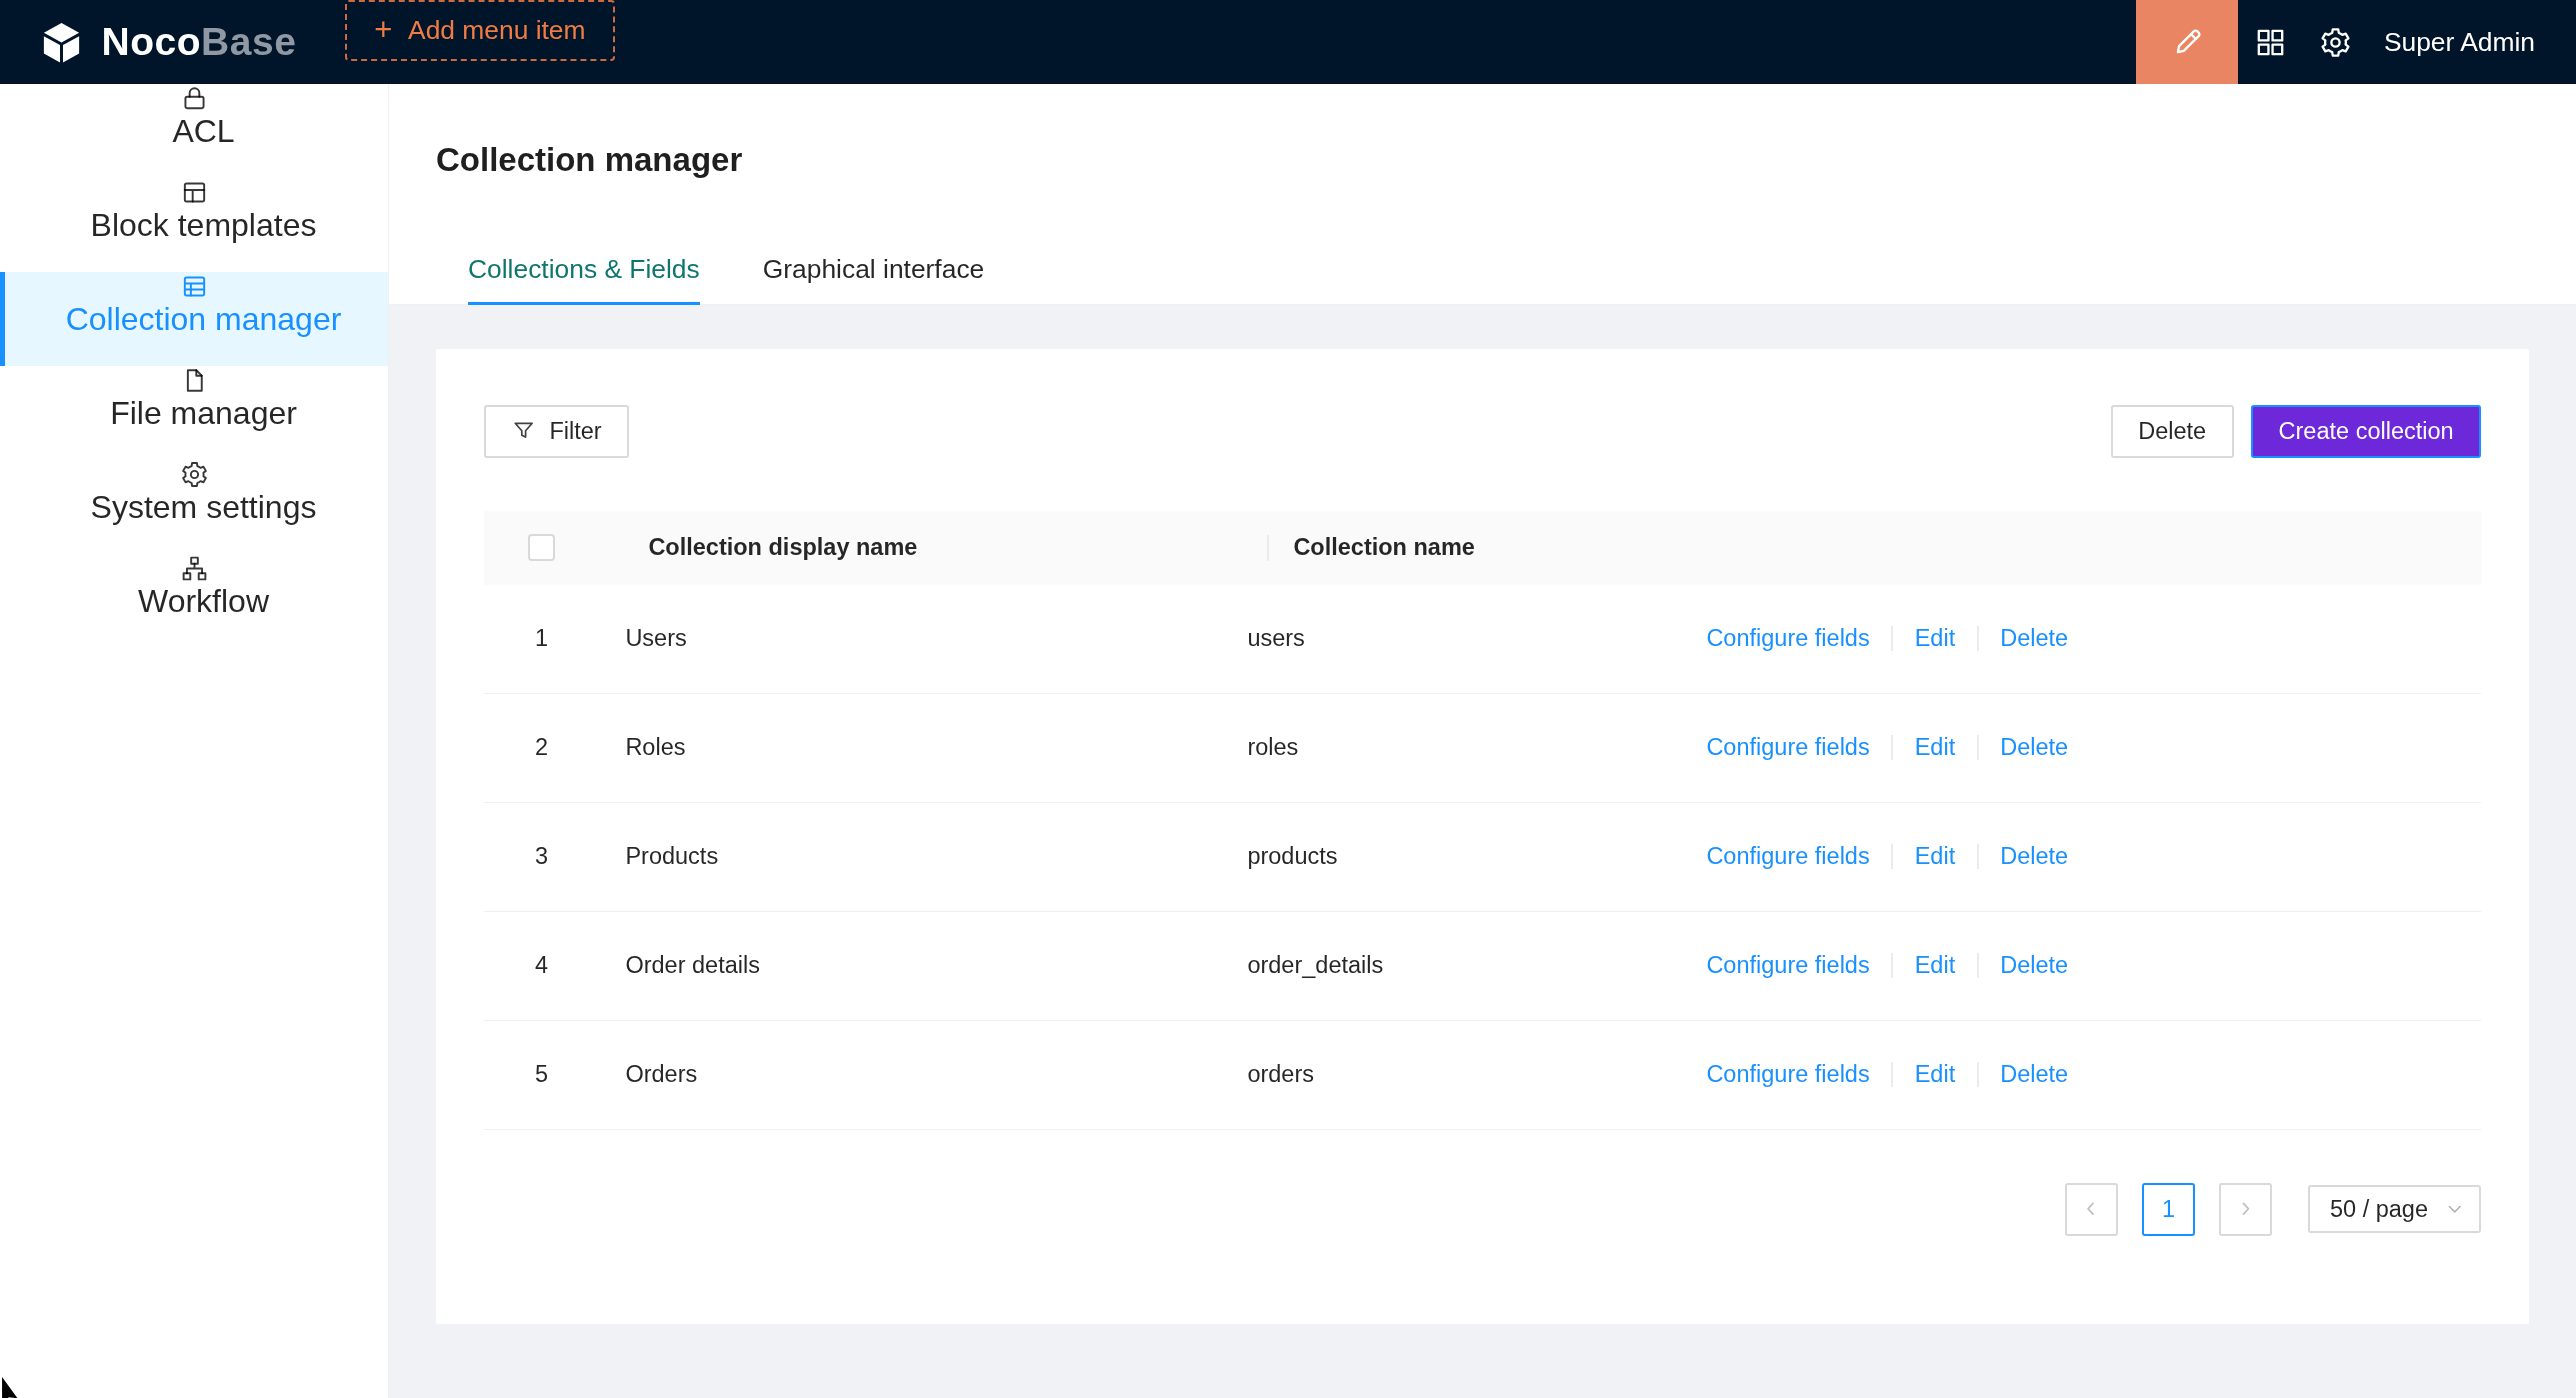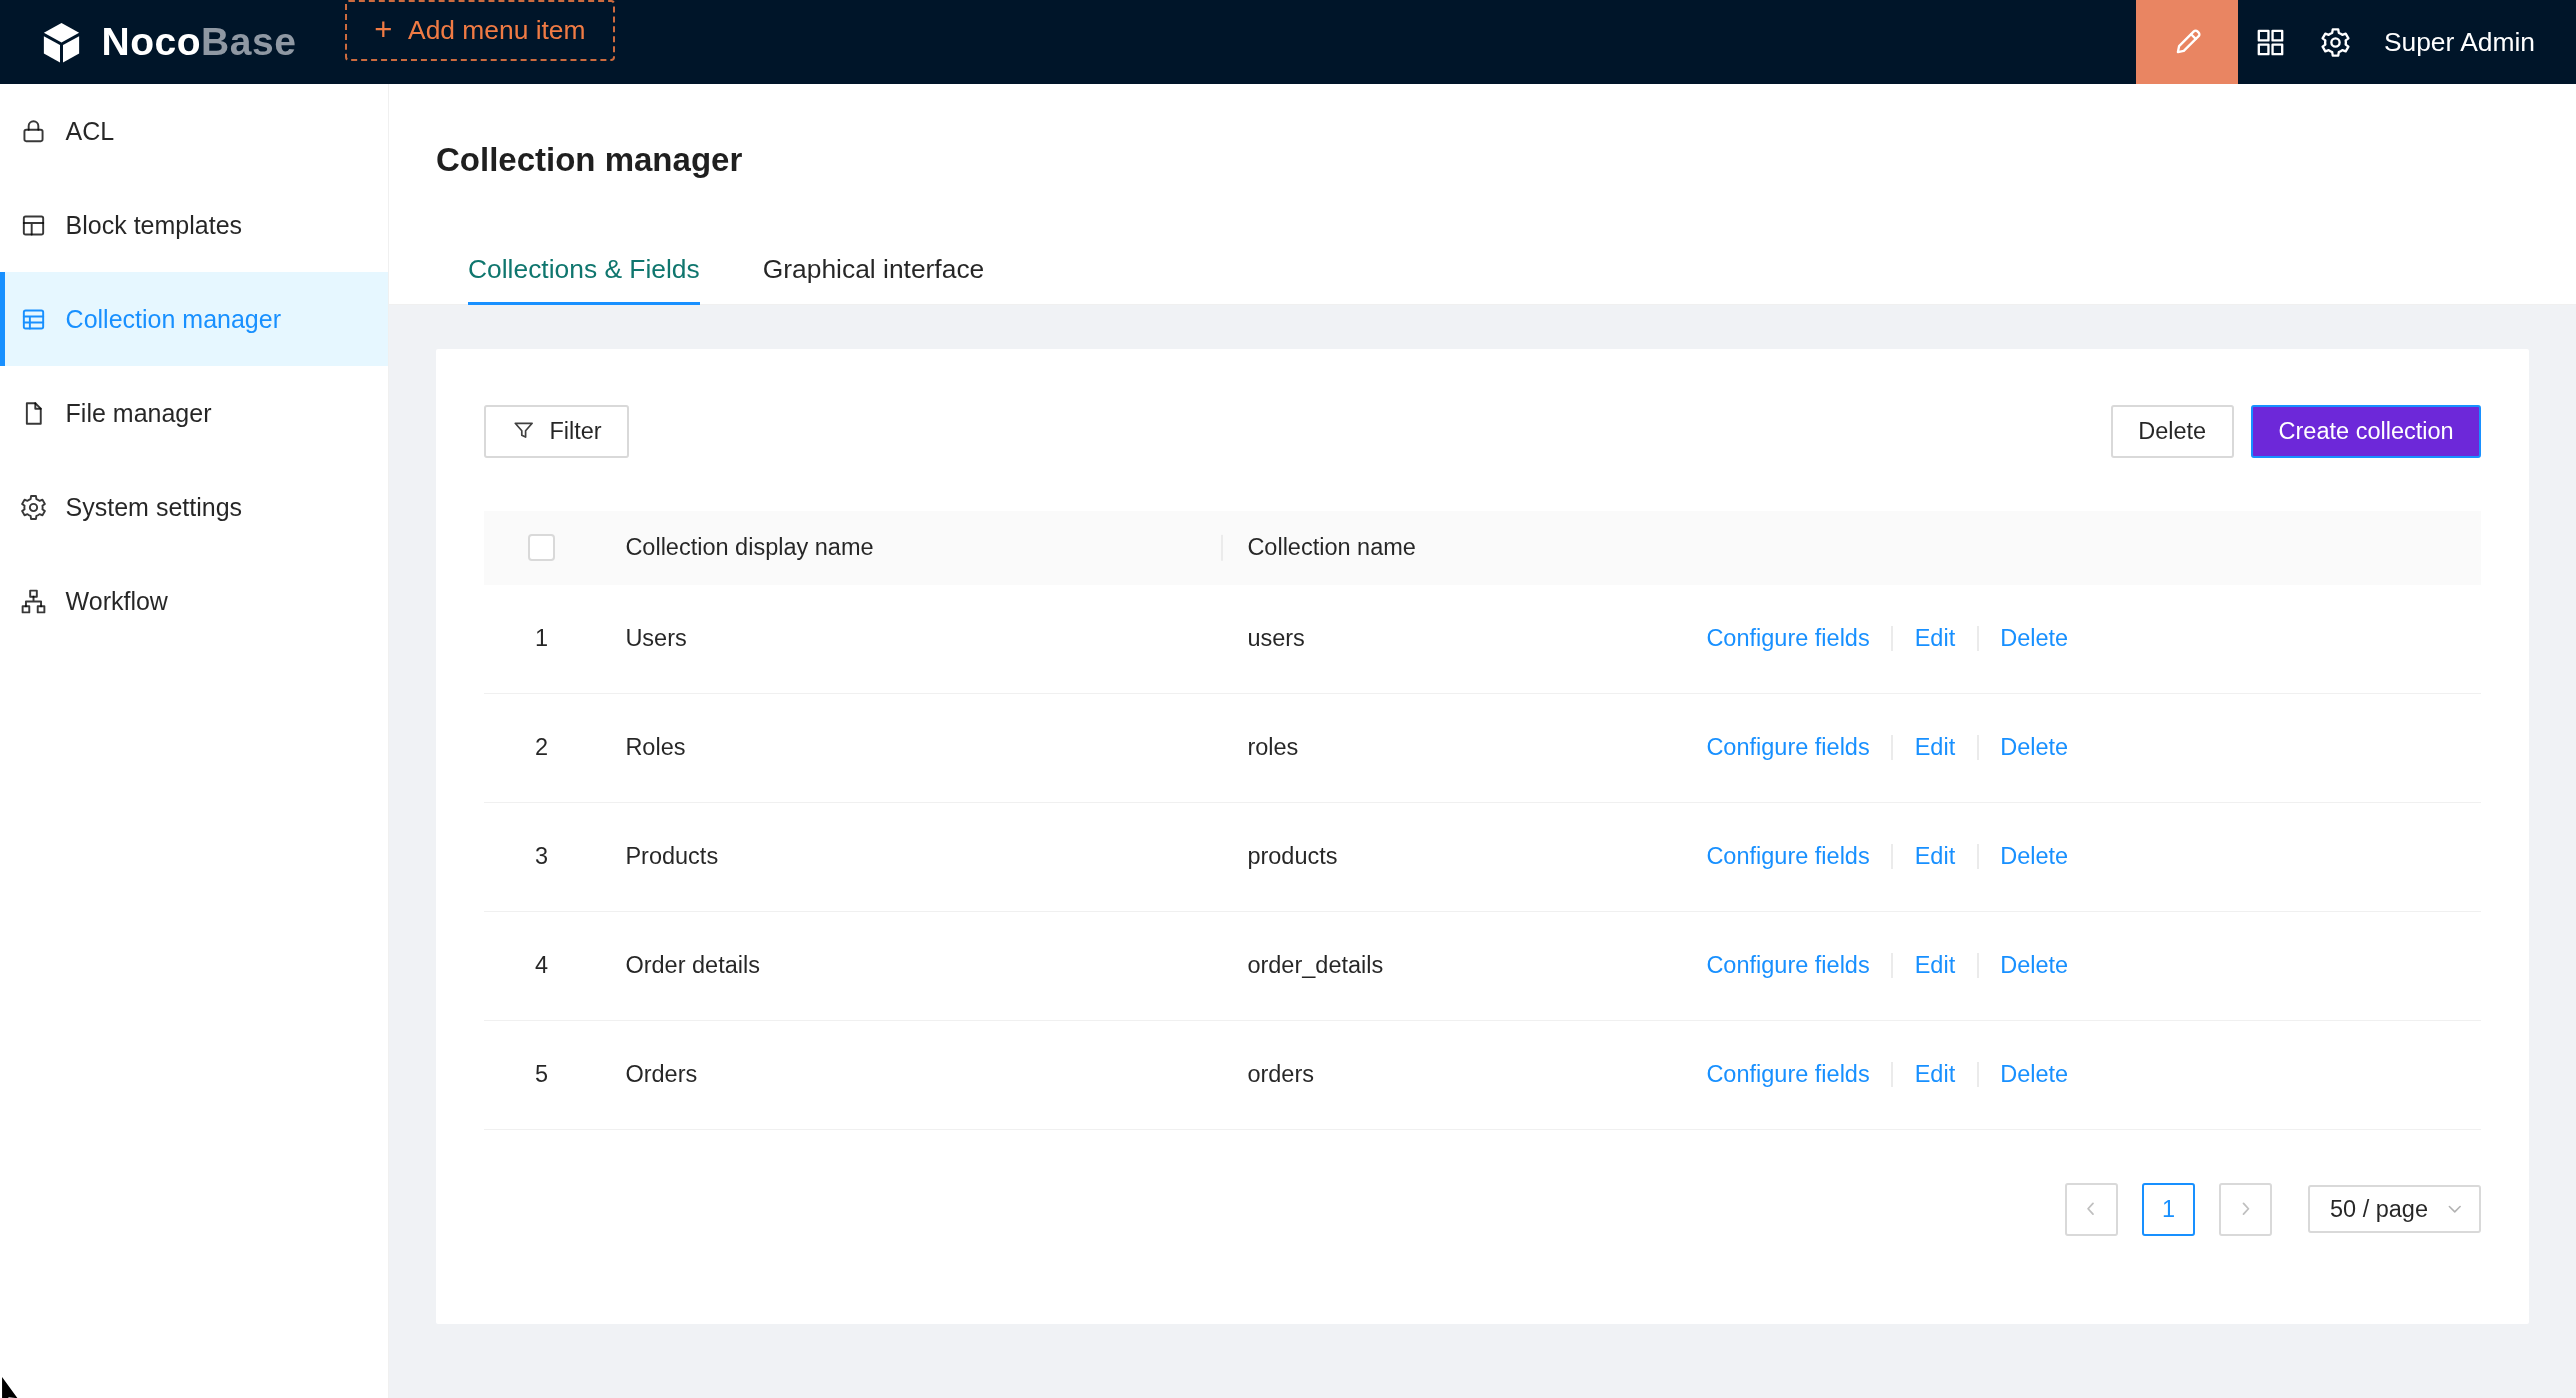--- a/index.html
+++ b/index.html
@@ -31,21 +31,21 @@
   }
   .icon-btn.hl { width:102px; background:#e98562; }
   .icon-btn svg { width:33px; height:33px; fill:none; stroke:#ffffff; stroke-width:1.7; stroke-linecap:round; stroke-linejoin:round; }
   .user { color:#ffffff; font-size:26.4px; margin:0 41px 0 15.6px; cursor:pointer; }
 
   
   .shell { display:flex; height:1314px; }
   .sidebar { width:389px; background:#ffffff; border-right:1px solid #f0f0f0; flex:none; }
   .side-item {
     height:94px; display:flex; align-items:center; padding-left:19px;
-    font-size:25px; color:rgba(0,0,0,0.85); cursor:pointer; position:relative;
+    font-size:32px; color:rgba(0,0,0,0.85); cursor:pointer; position:relative;flex-direction:column;
   }
   .side-item svg { width:29px; height:29px; margin-right:17.6px; fill:none; stroke:rgba(0,0,0,0.78); stroke-width:1.6; stroke-linecap:round; stroke-linejoin:round; flex:none; }
   .side-item.active { background:#e6f7ff; color:#1890ff; }
   .side-item.active svg { stroke:#1890ff; }
   .side-item.active::before { content:''; position:absolute; left:0; top:0; bottom:0; width:4.9px; background:#1890ff; }
 
   .main { flex:1; display:flex; flex-direction:column; min-width:0; }
 
   
   .page-head { background:#ffffff; padding:56px 47px 0; border-bottom:1px solid #f0f0f0; }
@@ -67,21 +67,21 @@
   }
   .btn-default { background:#fff; border:2px solid #d9d9d9; color:rgba(0,0,0,0.85); }
   .btn-primary { background:#6d28d9; border:2px solid #1890ff; color:#ffffff; }
   .filter-btn { gap:12.7px; }
   .filter-btn svg { width:25.4px; height:25.4px; fill:none; stroke:rgba(0,0,0,0.75); stroke-width:1.6; stroke-linejoin:round; }
   .toolbar-right { margin-left:auto; display:flex; gap:17.6px; }
 
   
   .table { margin-top:53px; font-size:23.5px; }
   .thead, .trow { display:grid; grid-template-columns:115px 622px 459px 1fr; align-items:center; }
-  .thead { background:#fafafa; height:74px; font-weight:400; }
+  .thead { background:#fafafa; height:74px; font-weight:700;gap:23px; }
   .trow { height:109px; border-bottom:1px solid #f0f0f0; }
   .th, .td { padding:0 26.4px; overflow:hidden; white-space:nowrap; }
   .th { position:relative; }
   .th.sep::before { content:''; position:absolute; left:0; top:50%; transform:translateY(-50%); width:2px; height:26.4px; background:rgba(0,0,0,0.06); }
   .cell-check { padding:0; display:flex; justify-content:center; }
   .checkbox { width:26.4px; height:26.4px; border:2px solid #d9d9d9; border-radius:3.9px; background:#fff; display:inline-block; cursor:pointer; }
   .row-index { color:rgba(0,0,0,0.85); }
   .actions { display:flex; align-items:center; }
   .actions a { color:#1890ff; cursor:pointer; text-decoration:none; }
   .vsep { width:2px; height:25.4px; background:rgba(0,0,0,0.08); margin:0 21.5px; flex:none; }

